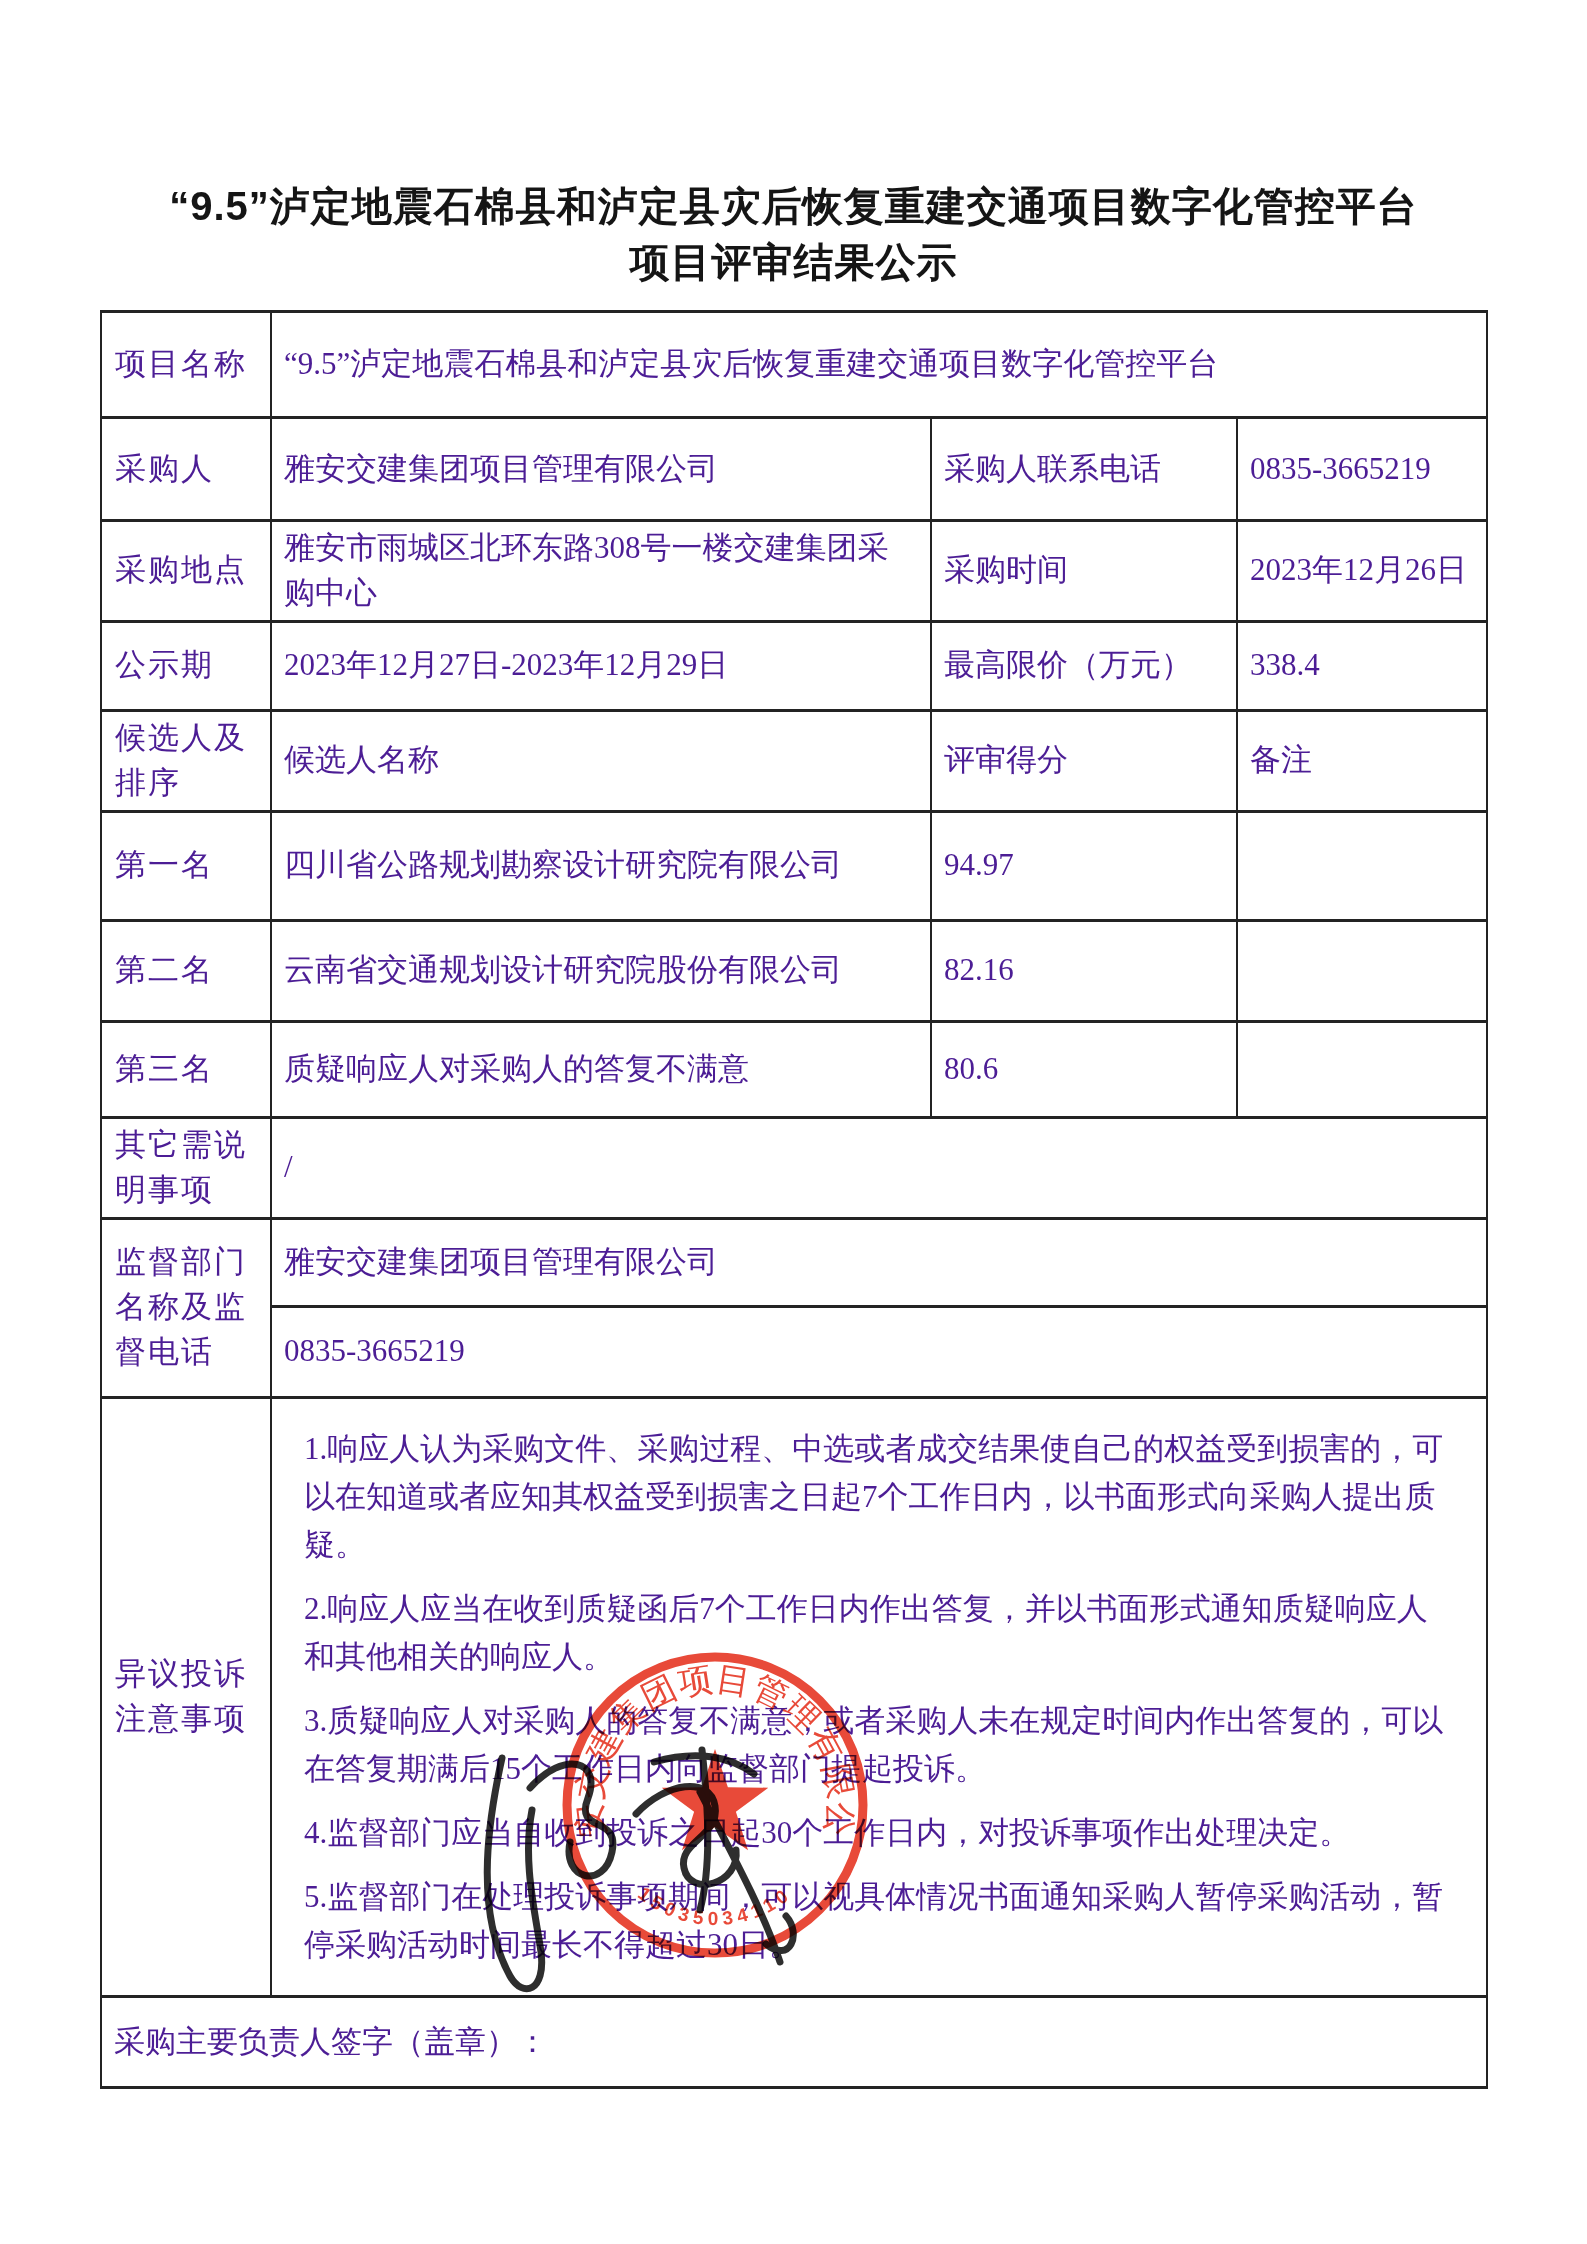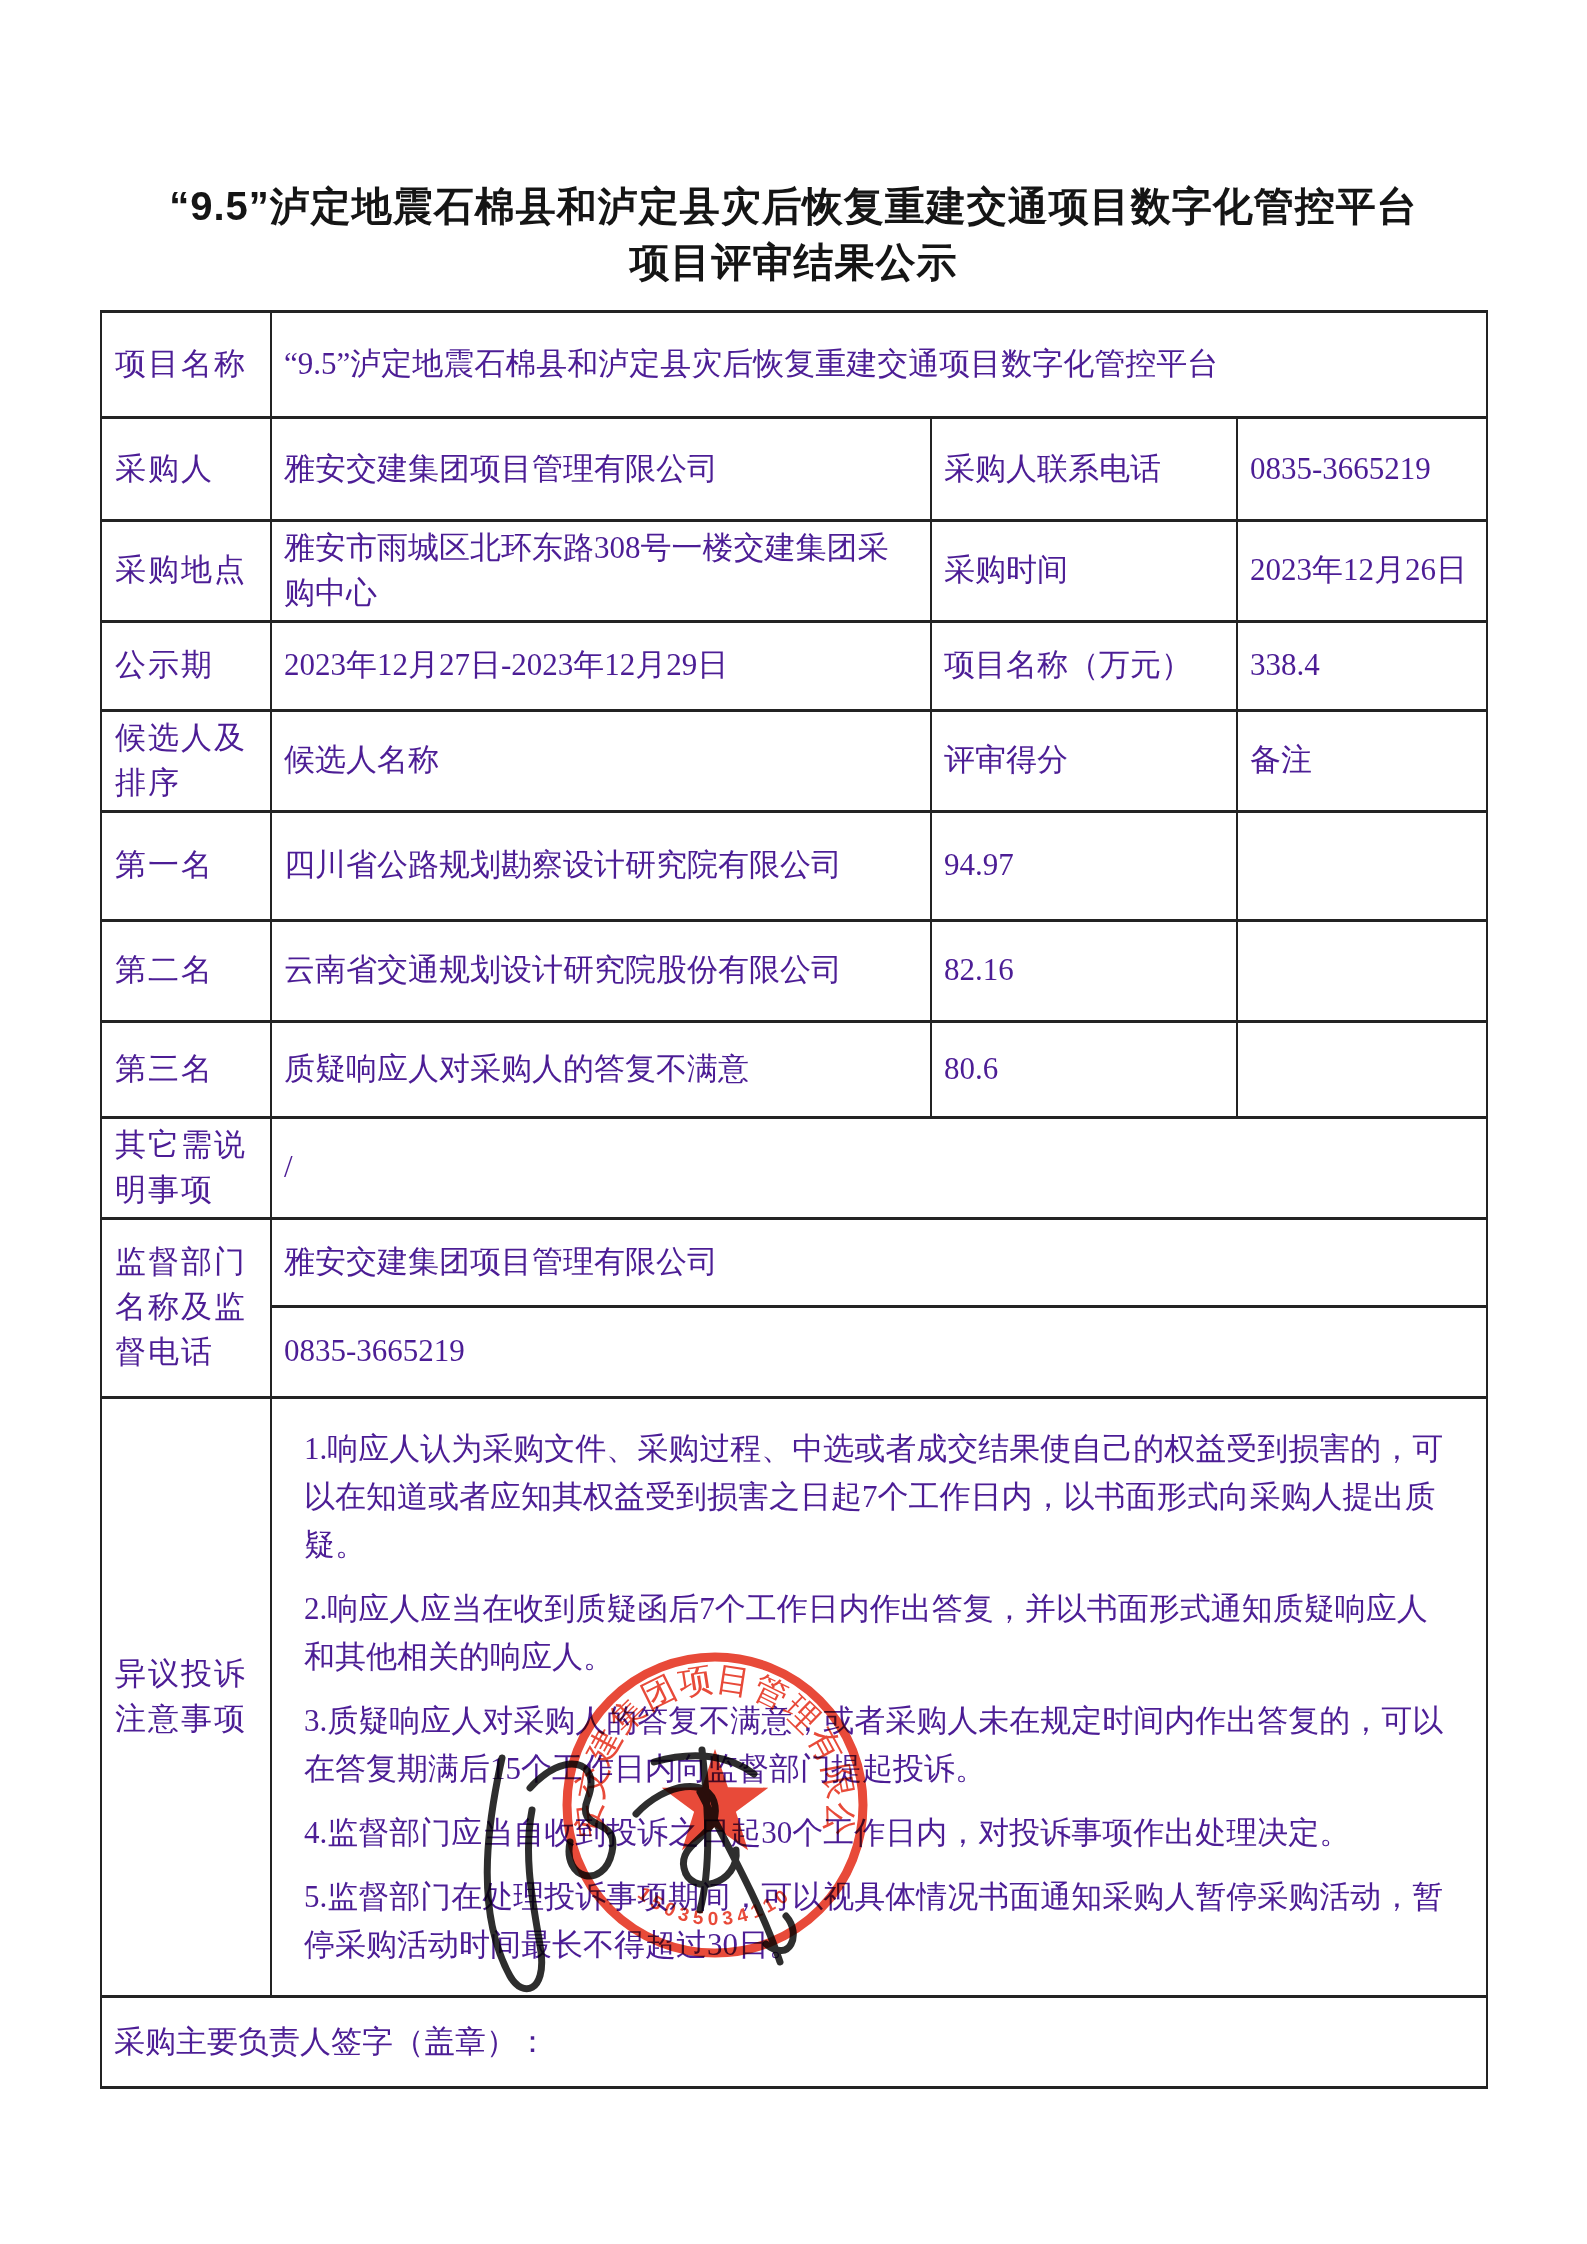--- a/index.html
+++ b/index.html
@@ -92,21 +92,21 @@
           </td>
         <td class="lft">雅安市雨城区北环东路308号一楼交建集团采购中心</td>
         <td class="ctr">采购时间</td>
         <td class="ctr">2023年12月26日</td>
       </tr>
       <tr class="h78">
         <td class="lab">
             <div class="wrap">公示期</div>
           </td>
         <td class="lft">2023年12月27日-2023年12月29日</td>
-        <td class="ctr">项目名称（万元）</td>
+        <td class="ctr">最高限价（万元）</td>
         <td class="ctr">338.4</td>
       </tr>
       <tr class="h70">
         <td class="lab">
             <div class="wrap">候选人及排序</div>
           </td>
         <td class="ctr">候选人名称</td>
         <td class="ctr">评审得分</td>
         <td class="ctr">备注</td>
       </tr>

